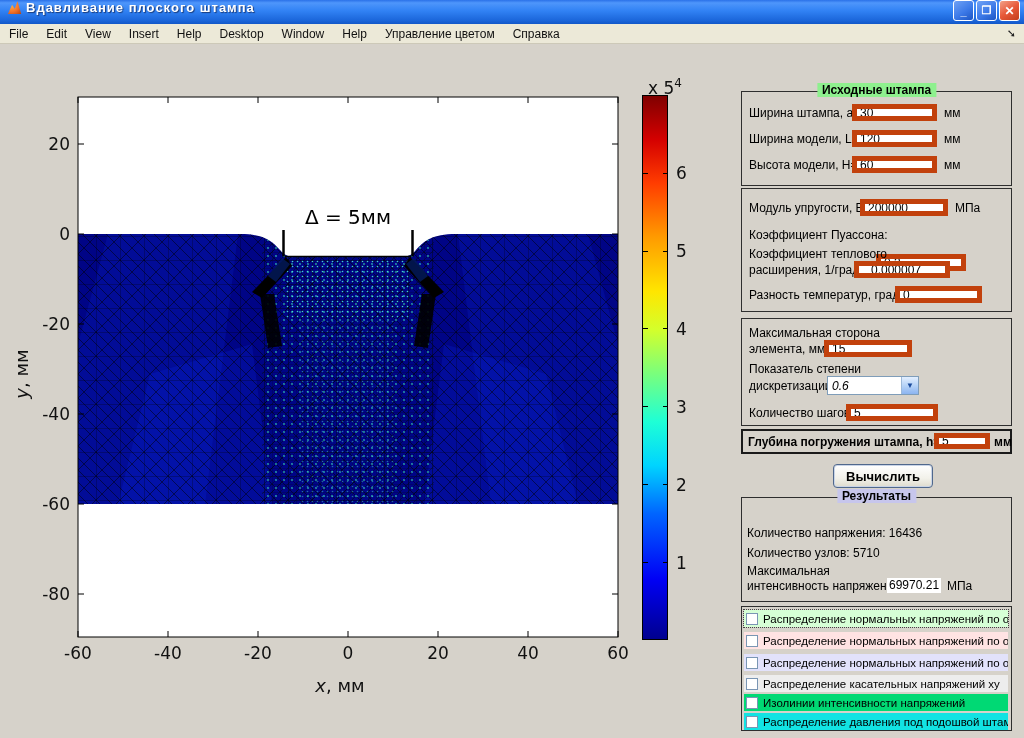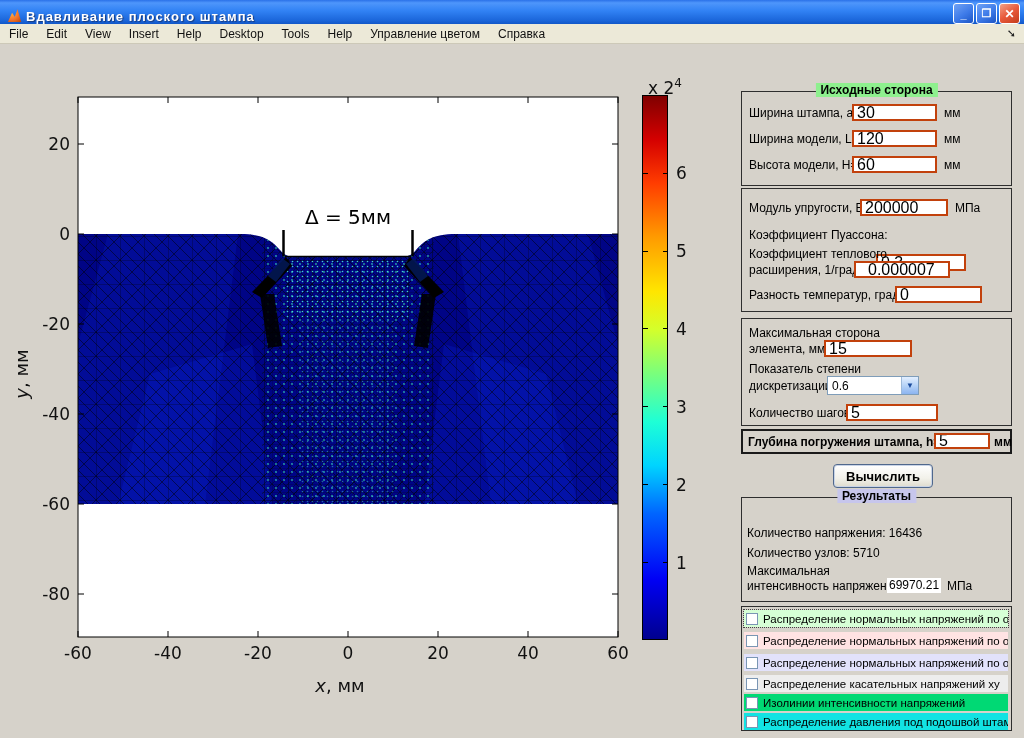--- a/index.html
+++ b/index.html
@@ -2,21 +2,21 @@
 <html><head>
 <meta charset="utf-8">
 <style>
   * { margin:0; padding:0; box-sizing:border-box; }
   html,body { width:1024px; height:738px; overflow:hidden; background:#d6d2ca; font-family:"Liberation Sans",sans-serif; }
   .window { position:absolute; left:0; top:0; width:1024px; height:738px; border-left:3px solid #0f54d7; border-right:3px solid #0f54d7; border-bottom:3px solid #0f54d7; }
 
   
   .titlebar { position:absolute; left:-3px; top:0; width:1024px; height:24px;
     background:linear-gradient(180deg,#2a71e8 0%,#4e96fb 12%,#3182f4 45%,#1b66da 85%,#1257c8 100%);
-    display:flex; align-items:flex-end; padding:0 4px; }
+    display:flex; align-items:flex-start; padding:0 4px; }
   .app-icon { width:16px; height:16px; margin:0 4px 0 2px;
     background:radial-gradient(circle at 35% 30%,#ffb347 0%,#f4742a 45%,#a33205 100%);
     clip-path:polygon(12% 88%, 38% 30%, 55% 55%, 72% 8%, 95% 88%); }
   .titletext { color:#fff; font-weight:bold; font-size:13px; letter-spacing:1px; text-shadow:1px 1px 1px #1a3b7a; }
   .winbtns { margin-left:auto; display:flex; gap:2px; }
   .wbtn { width:21px; height:21px; border:1px solid #fff; border-radius:3px; color:#fff; font-size:11px; font-weight:bold;
     display:flex; align-items:center; justify-content:center;
     background:linear-gradient(145deg,#70a2f5 0%,#3d7ae8 55%,#1c55c4 100%); }
   .wbtn.close { background:linear-gradient(145deg,#f2a188 0%,#e8593a 50%,#c33d1c 100%); font-size:12px; }
 
@@ -40,25 +40,25 @@
     background:linear-gradient(to top,#00008f 0%,#0000f5 11%,#0064ff 23%,#00d4ff 32%,#1effd6 40%,
       #7bff7b 49%,#d4ff2b 57%,#ffe600 64%,#ff9b00 74%,#ff3c00 84%,#d40000 92%,#800000 100%); }
   .cbtick { position:absolute; width:5px; height:1px; background:#000; }
   .cblab { position:absolute; left:676px; font-family:"DejaVu Sans",sans-serif; font-size:17px; color:#111; }
 
   
   .frame { position:absolute; left:738px; width:271px; border:1px solid #2e2e2e; }
   .frame-header { position:absolute; top:-9px; left:50%; transform:translateX(-50%); padding:0 5px;
     font-size:12px; font-weight:bold; white-space:nowrap; }
   .lab { position:absolute; font-size:12px; color:#000; white-space:nowrap; }
-  .field { position:absolute; height:17px; border:2px solid #c2410c; background:#fff; font-size:16px;
+  .field { position:absolute; height:17px; border:5px solid #c2410c; background:#fff; font-size:12px;
     font-family:"Liberation Sans",sans-serif; padding:0 3px; }
   .unit { position:absolute; font-size:12px; color:#000; }
   .combo { position:absolute; height:19px; border:1px solid #7f9db9; background:#fff; display:flex; }
-  .combo-val { flex:1; font-size:12px; padding:2px 0 0 4px; }
+  .combo-val { flex:1; font-size:12px; padding:2px 0 0 4px;font-style:italic; }
   .combo-btn { width:17px; border-left:1px solid #9db9d9;
     background:linear-gradient(180deg,#e3efff 0%,#b6d3f7 50%,#8cb4f0 100%);
     display:flex; align-items:center; justify-content:center; font-size:8px; color:#1a4a9c; }
   .depth-frame { border:2px solid #1a1a1a; }
   .depth-frame .lab { font-weight:bold; }
   .depth-frame .unit { font-weight:bold; }
   .compute-btn { position:absolute; left:830px; top:464px; width:100px; height:24px; border-radius:4px;
     border:1px solid #50688c; background:linear-gradient(180deg,#ffffff 0%,#f2f1ea 60%,#dedbce 100%);
     font-size:13px; font-weight:bold; color:#000; box-shadow:0 0 0 1px #c9d4e6 inset; }
   .resval { position:absolute; background:#fff; font-size:12px; padding:0 2px; height:15px; }
@@ -84,31 +84,31 @@
     </div>
   </div>
 
   <div class="menubar">
     <span class="menu-item">File</span>
     <span class="menu-item">Edit</span>
     <span class="menu-item">View</span>
     <span class="menu-item">Insert</span>
     <span class="menu-item">Help</span>
     <span class="menu-item">Desktop</span>
-    <span class="menu-item">Tools</span>
+    <span class="menu-item">Window</span>
     <span class="menu-item">Help</span>
     <span class="menu-item">Управление цветом</span>
     <span class="menu-item">Справка</span>
     <span class="dock-arrow">➘</span>
   </div>
 
   <div class="figure">
 
 
-    <div class="cb-exp"><span>x 2</span><sup>4</sup></div>
+    <div class="cb-exp"><span>x 5</span><sup>4</sup></div>
 
     <svg class="plotsvg" width="735" height="694" viewBox="0 0 735 694">
       <defs>
         <clipPath id="dom">
           <path d="M78 190 L240 190 C264 190 272 197 280 206 C284 210.5 287 212.5 293 212.5 L403 212.5 C409 212.5 412 210.5 416 206 C424 197 432 190 456 190 L618 190 L618 460 L78 460 Z"></path>
         </clipPath>
         <pattern id="coarse" width="24" height="24" patternUnits="userSpaceOnUse">
           <path d="M0 0H24 M0 0V24 M0 24L24 0 M0 0L24 24 M12 0L24 12 M0 12L12 24" stroke="#000" stroke-width="0.7" fill="none" opacity="0.7"></path>
         </pattern>
         <pattern id="fine" width="8" height="8" patternUnits="userSpaceOnUse">
@@ -212,21 +212,21 @@
     <div class="cbtick" style="left:663px; top:518.1px"></div>
     <span class="cblab" style="top:119px">6</span>
     <span class="cblab" style="top:197px">5</span>
     <span class="cblab" style="top:275px">4</span>
     <span class="cblab" style="top:353px">3</span>
     <span class="cblab" style="top:431px">2</span>
     <span class="cblab" style="top:509px">1</span>
   </div>
 
   <div class="frame" style="top:91px; height:95px">
-    <span class="frame-header" style="background-color: rgb(142, 240, 142);">Исходные сторона</span>
+    <span class="frame-header" style="background-color: rgb(142, 240, 142);">Исходные штампа</span>
     <span class="lab" style="left:7px; top:14px">Ширина штампа, a=</span>
     <input class="field" style="left: 110px; top: 12px; width: 85px;" value="30">
     <span class="unit" style="left:202px; top:14px">мм</span>
     <span class="lab" style="left:7px; top:40px">Ширина модели, L=</span>
     <input class="field" style="left: 110px; top: 38px; width: 85px;" value="120">
     <span class="unit" style="left:202px; top:40px">мм</span>
     <span class="lab" style="left:7px; top:66px">Высота модели, H=</span>
     <input class="field" style="left: 110px; top: 64px; width: 85px;" value="60">
     <span class="unit" style="left:202px; top:66px">мм</span>
   </div>

